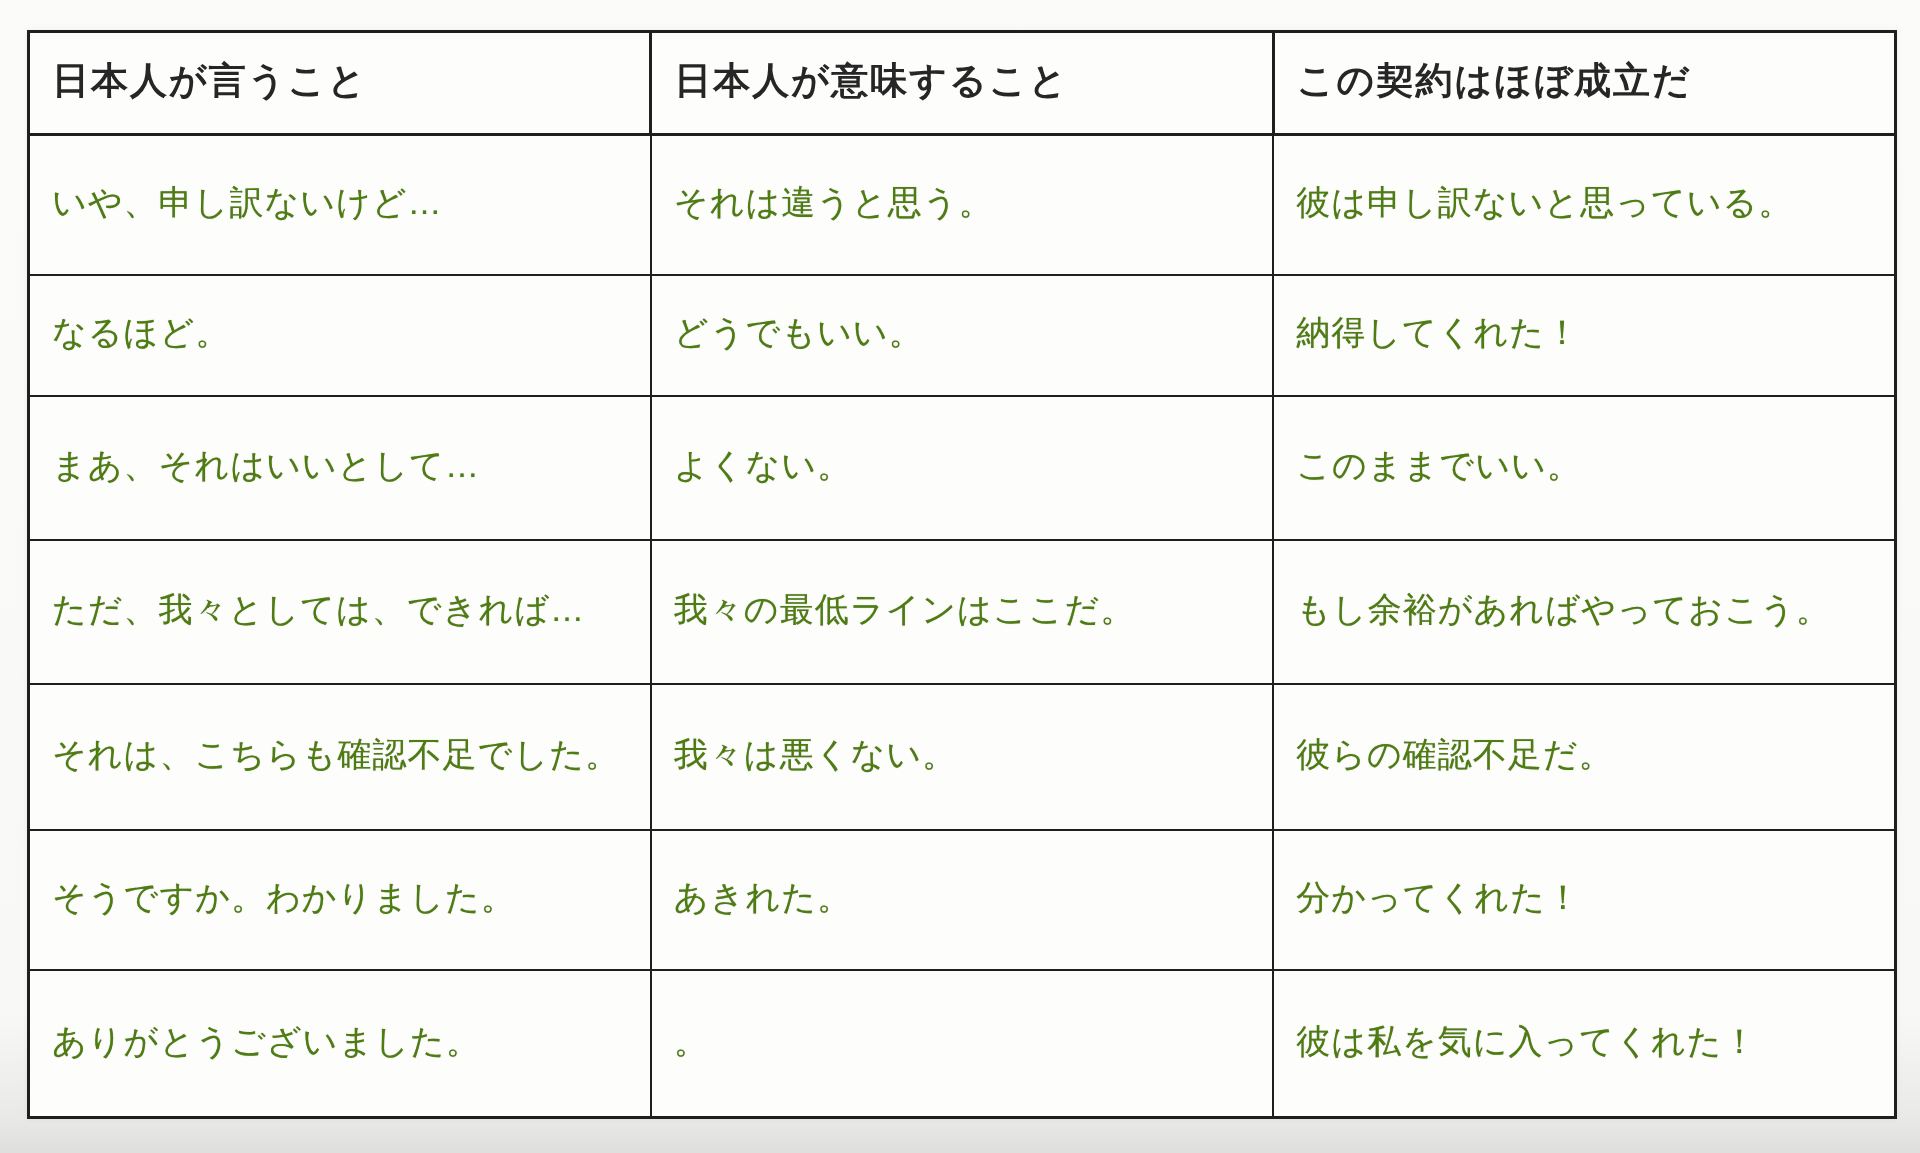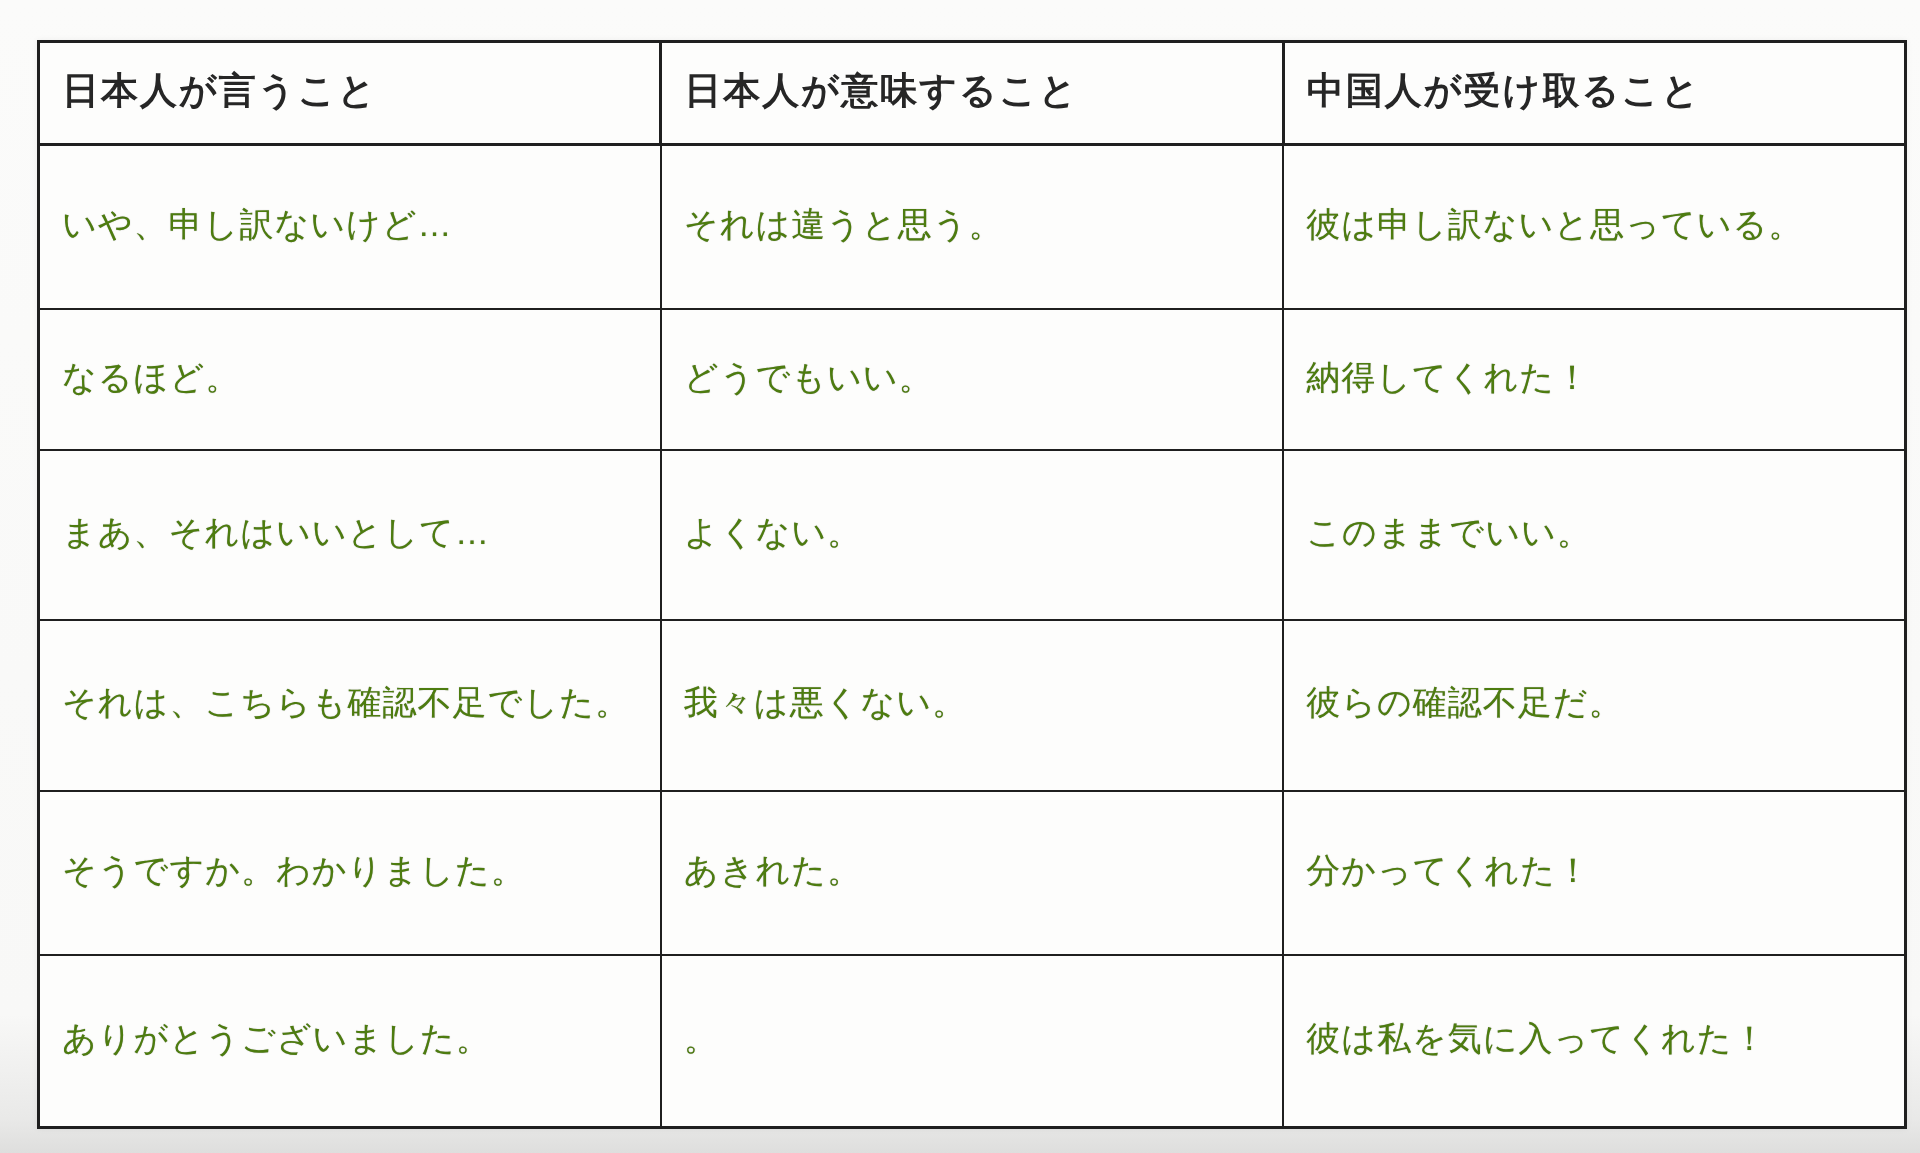--- a/index.html
+++ b/index.html
@@ -1,15 +1,15 @@
 <!DOCTYPE html>
 <html><head>
 <meta charset="utf-8">
 <style>
-  * { margin: 0; padding: 10px; box-sizing: border-box; }
+  * { margin: 0; padding: 0; box-sizing: border-box; }
 
   html, body {
     width: 1920px;
     height: 1153px;
     overflow: hidden;
     font-family: "Liberation Sans", "DejaVu Sans", sans-serif;
   }
 
   body {
     background: linear-gradient(180deg, #fbfbfa 0%, #f8f8f7 88%, #e9e9e8 97%, #dededd 100%);
@@ -75,38 +75,43 @@
   .r9 td { height: 105px; }
 </style>
 </head>
 <body>
 
 <table class="scan-table">
   <thead>
     <tr>
       <th>日本人が言うこと</th>
       <th>日本人が意味すること</th>
-      <th>中国人が受け取ること</th>
+      <th>この契約はほぼ成立だ</th>
     </tr>
   </thead>
   <tbody>
     <tr class="r1">
       <td>いや、申し訳ないけど…</td>
       <td>それは違うと思う。</td>
       <td>彼は申し訳ないと思っている。</td>
     </tr>
     <tr class="r3">
       <td>なるほど。</td>
       <td>どうでもいい。</td>
       <td>納得してくれた！</td>
     </tr>
     <tr class="r4">
       <td>まあ、それはいいとして…</td>
       <td>よくない。</td>
       <td>このままでいい。</td>
+    </tr>
+    <tr class="r5">
+      <td>ただ、我々としては、できれば…</td>
+      <td>我々の最低ラインはここだ。</td>
+      <td>もし余裕があればやっておこう。</td>
     </tr>
     <tr class="r6">
       <td>それは、こちらも確認不足でした。</td>
       <td>我々は悪くない。</td>
       <td>彼らの確認不足だ。</td>
     </tr>
     <tr class="r7">
       <td>そうですか。わかりました。</td>
       <td>あきれた。</td>
       <td>分かってくれた！</td>

